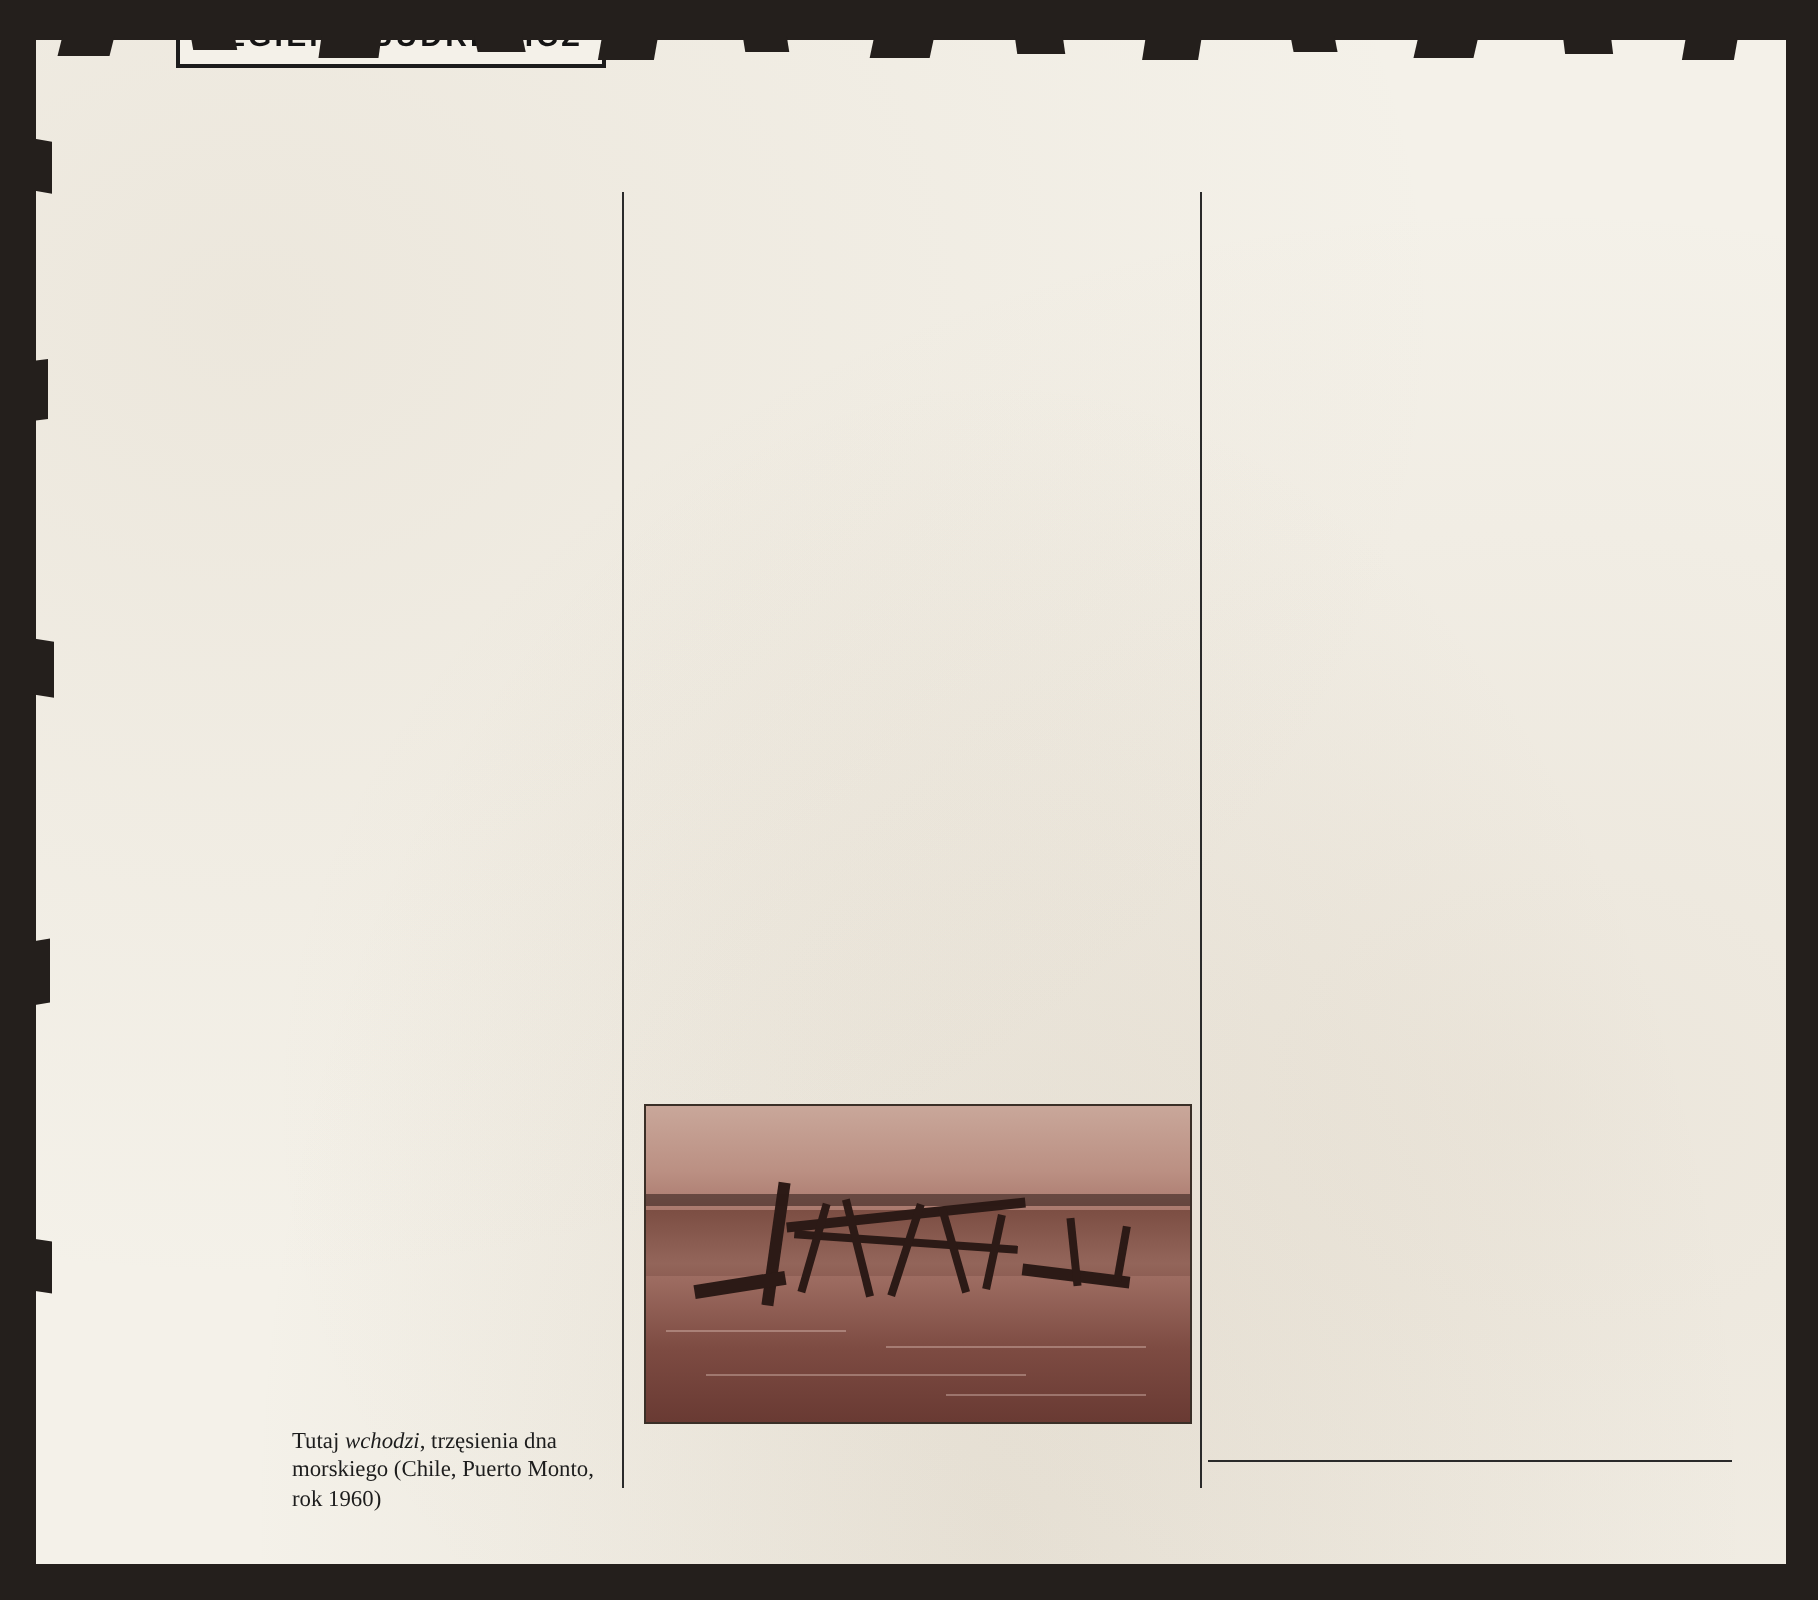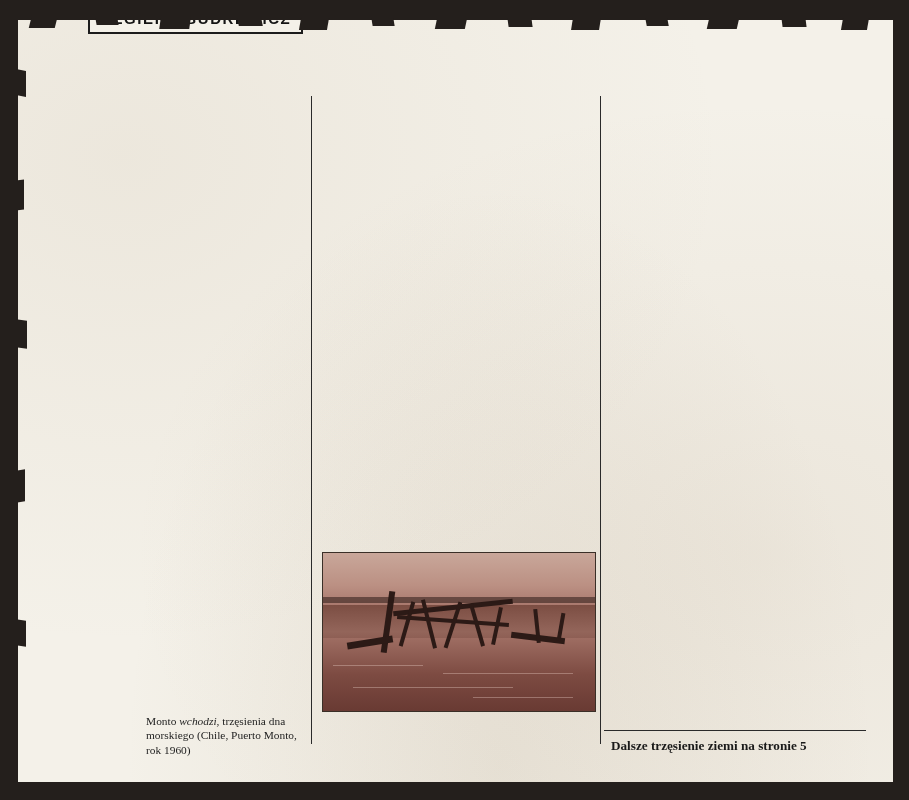--- a/index.html
+++ b/index.html
@@ -360,19 +360,18 @@
     <div class="wreck" style="left:236px; top:60px; width:4px; height:28px; transform:rotate(10deg);"></div>
     <div class="wreck" style="left:0; top:44px; width:272px; height:6px; opacity:.55;"></div>
 
     <div class="ripple" style="left:10px;  top:112px; width:90px;"></div>
     <div class="ripple" style="left:120px; top:120px; width:130px;"></div>
     <div class="ripple" style="left:30px;  top:134px; width:160px;"></div>
     <div class="ripple" style="left:150px; top:144px; width:100px;"></div>
   </div>
 
   <div class="photo-caption">
-    <span>Monto </span><i>wchodzi</i><span>, trzęsienia dna morskiego (Chile, Puerto Monto, rok 1960)</span>
+    <span>Tutaj </span><i>wchodzi</i><span>, trzęsienia dna morskiego (Chile, Puerto Monto, rok 1960)</span>
   </div>
 
   <div class="rule-bottom"></div>
-  <div class="footer-note">Dalsze trzęsienie ziemi na stronie 5</div>
 
 </div>
 
 </body></html>

